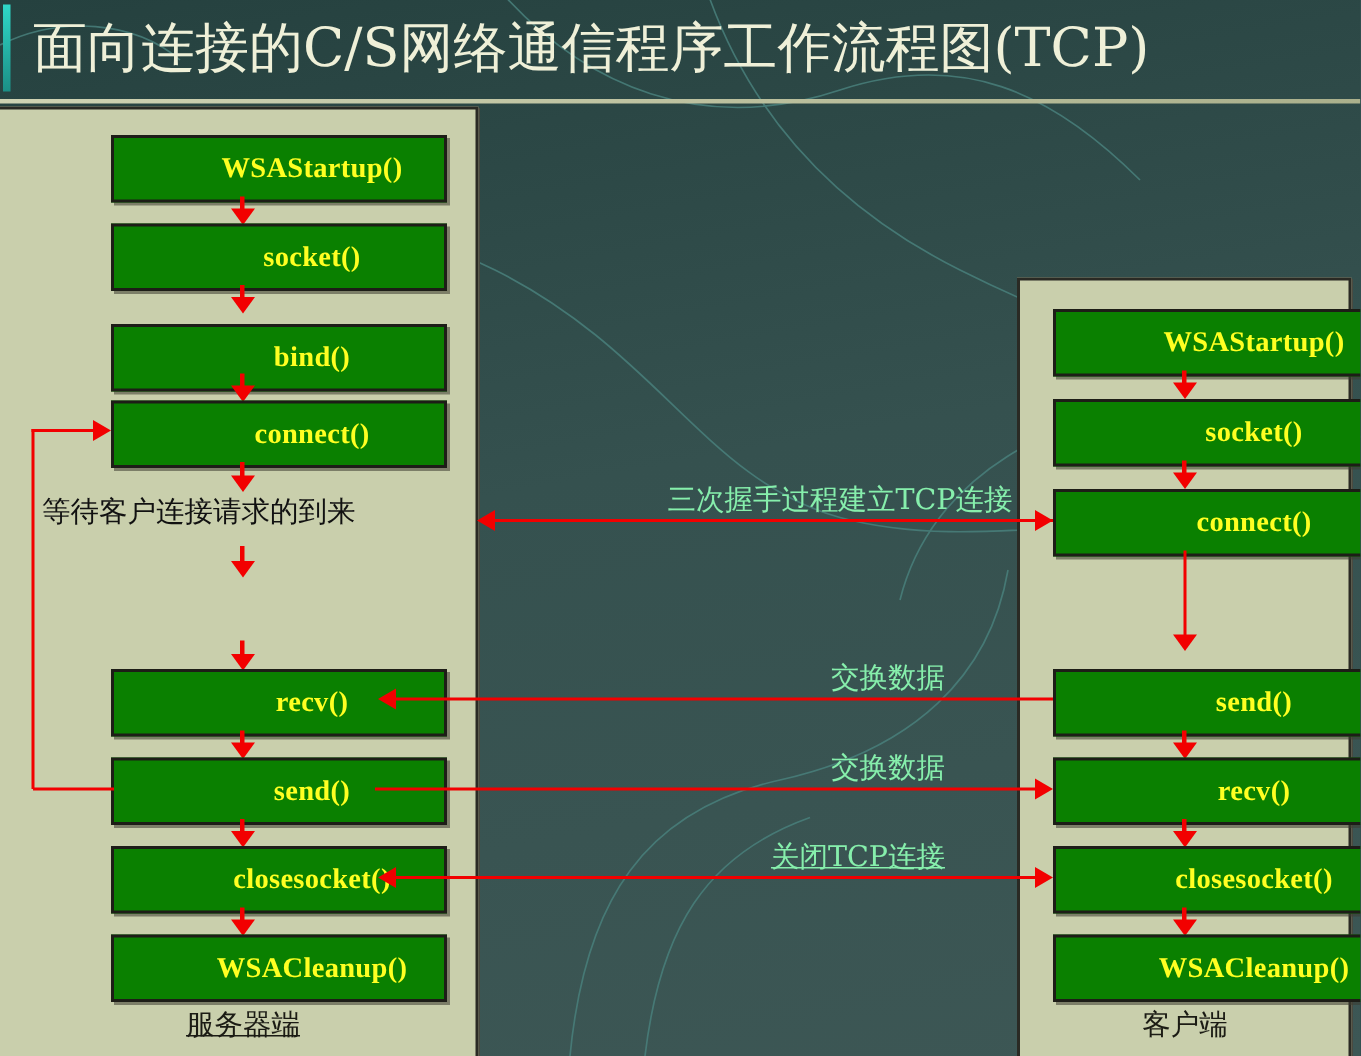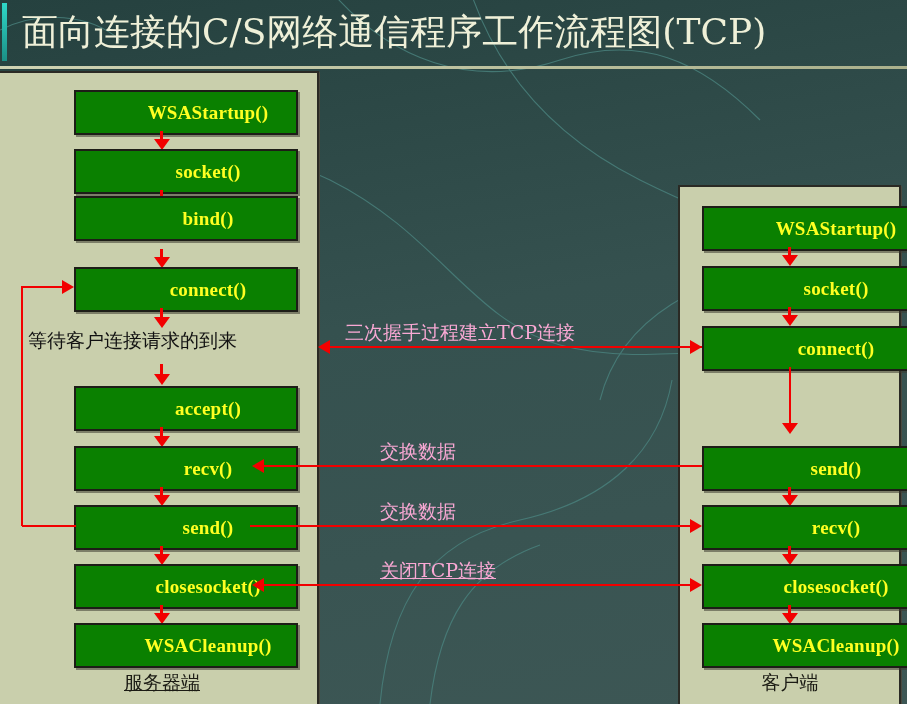--- a/index.html
+++ b/index.html
@@ -51,21 +51,21 @@
     border-top:11px solid #f20000;}
   .arrow-left{position:absolute;width:0;height:0;
     border-top:7px solid transparent;border-bottom:7px solid transparent;
     border-right:12px solid #f20000;}
   .arrow-right{position:absolute;width:0;height:0;
     border-top:7px solid transparent;border-bottom:7px solid transparent;
     border-left:12px solid #f20000;}
 
   
   .mid-label{position:absolute;font-family:"DejaVu Serif",serif;
-    font-size:19px;color:#f9a8d4;white-space:nowrap;text-align:left;}
+    font-size:19px;color:#86efac;white-space:nowrap;text-align:right;}
   .wait-label{position:absolute;font-family:"DejaVu Serif",serif;
     font-size:19px;color:#111;white-space:nowrap;}
 </style>
 </head>
 <body>
 
 <div id="slide">
 
   <div class="bg-grad"></div>
   <svg class="bg-curves" width="907" height="704" viewBox="0 0 907 704">
@@ -96,40 +96,37 @@
   </div>
   <div class="vline" style="left:160px;top:131px;height:13px;"></div>
   <div class="arrow-down" style="left:154px;top:139px;"></div>
 
   <div class="box" style="left:74px;top:149px;width:176px;height:41px;">
     <span>socket()</span>
   </div>
   <div class="vline" style="left:160px;top:190px;height:13px;"></div>
   <div class="arrow-down" style="left:154px;top:198px;"></div>
 
-  <div class="box" style="left:74px;top:196px;width:176px;height:41px;">
+  <div class="box" style="left:74px;top:216px;width:176px;height:41px;">
     <span>bind()</span>
   </div>
   <div class="vline" style="left:160px;top:249px;height:13px;"></div>
   <div class="arrow-down" style="left:154px;top:257px;"></div>
 
   <div class="box" style="left:74px;top:267px;width:176px;height:41px;">
     <span>connect()</span>
   </div>
   <div class="vline" style="left:160px;top:308px;height:14px;"></div>
   <div class="arrow-down" style="left:154px;top:317px;"></div>
 
   <div class="wait-label" style="left:28px;top:328px;">等待客户连接请求的到来</div>
 
   <div class="vline" style="left:160px;top:364px;height:13px;"></div>
   <div class="arrow-down" style="left:154px;top:374px;"></div>
 
-  <div class="box" style="left:74px;top:386px;width:176px;height:41px;">
-    <span>accept()</span>
-  </div>
   <div class="vline" style="left:160px;top:427px;height:13px;"></div>
   <div class="arrow-down" style="left:154px;top:436px;"></div>
 
   <div class="box" style="left:74px;top:446px;width:176px;height:41px;">
     <span>recv()</span>
   </div>
   <div class="vline" style="left:160px;top:487px;height:13px;"></div>
   <div class="arrow-down" style="left:154px;top:495px;"></div>
 
   <div class="box" style="left:74px;top:505px;width:176px;height:41px;">

